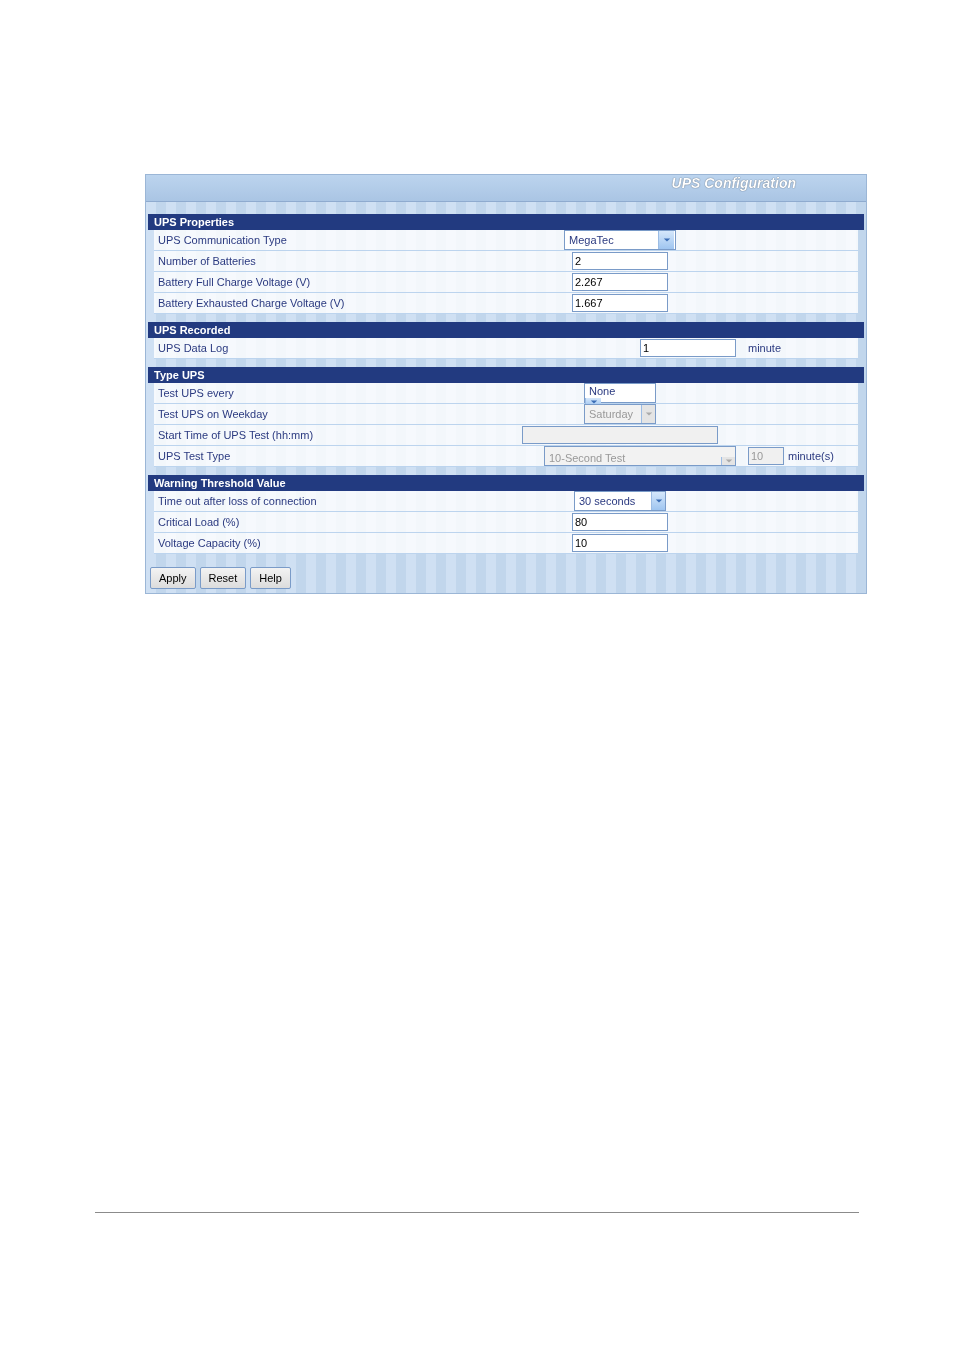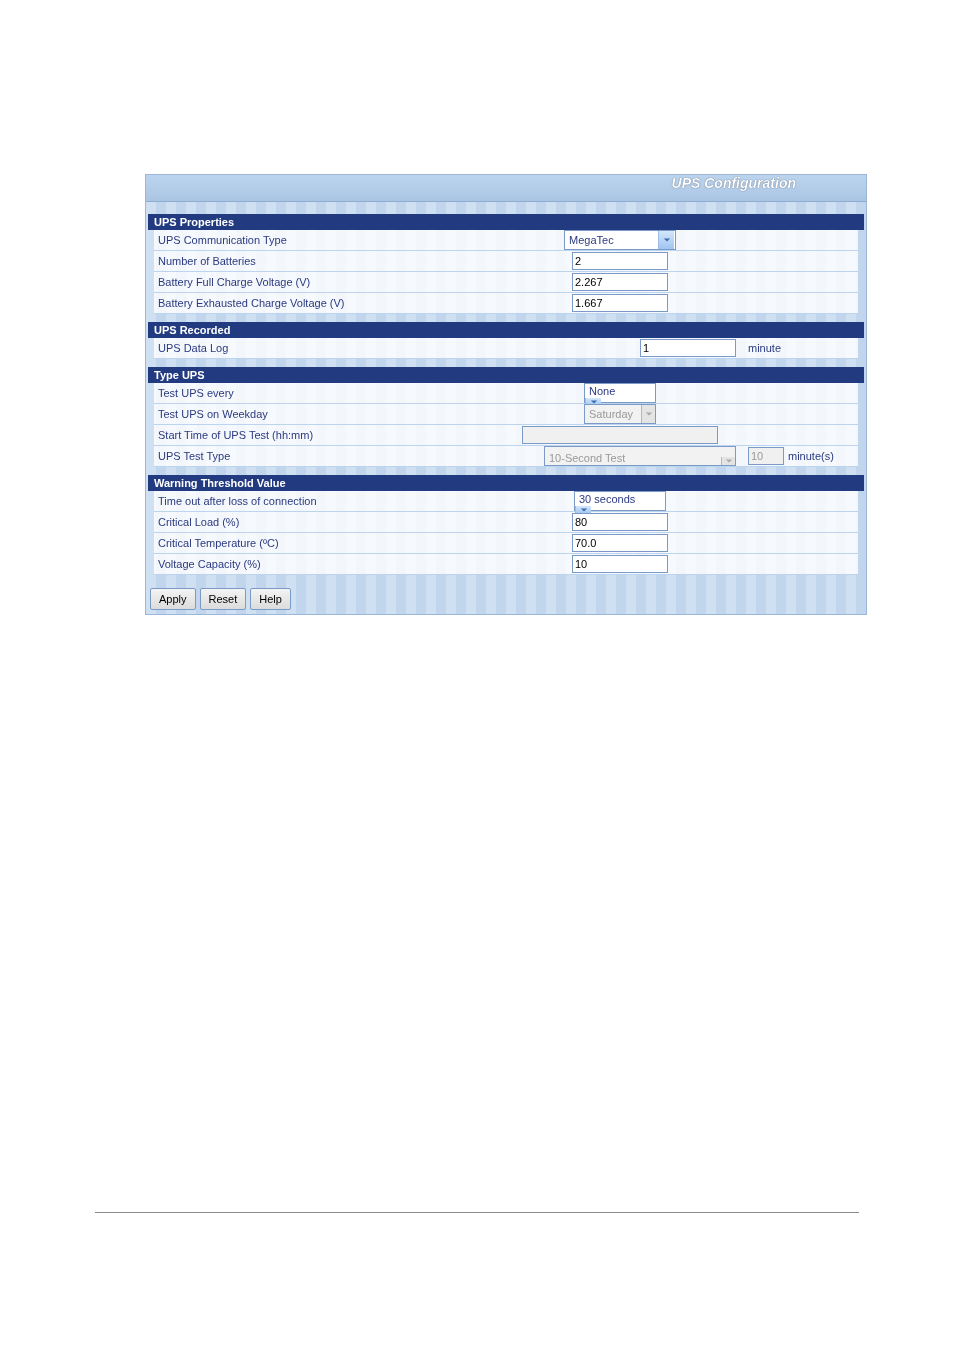--- a/index.html
+++ b/index.html
@@ -275,47 +275,40 @@
       </div>
     </div>
 
     <div class="hatch"></div>
 
     <div class="section-head">Warning Threshold Value</div>
 
     <div class="row">
       <div class="lbl">Time out after loss of connection</div>
       <div class="ctrl">
-        <div class="select" style="width:90px;flex-direction:column;">
+        <div class="select" style="width:90px;">
           <span class="sval" style="min-width:68px;">30 seconds</span>
           <span class="sarrow">
             <svg viewBox="0 0 10 10">
                 <path d="M1 3 L5 7 L9 3 Z" fill="#3b6db5"></path>
               </svg>
           </span>
         </div>
       </div>
       <div class="suffix"></div>
     </div>
 
     <div class="row">
       <div class="lbl">Critical Load (%)</div>
       <div class="ctrl">
         <input type="text" style="width: 90px;" value="80">
       </div>
       <div class="suffix"></div>
     </div>
 
-    <div class="row">
-      <div class="lbl">Critical Temperature (ºC)</div>
-      <div class="ctrl">
-        <input type="text" style="width: 90px;" value="70.0">
-      </div>
-      <div class="suffix"></div>
-    </div>
 
     <div class="row">
       <div class="lbl">Voltage Capacity (%)</div>
       <div class="ctrl">
         <input type="text" style="width: 90px;" value="10">
       </div>
       <div class="suffix"></div>
     </div>
 
     <div class="hatch"></div>

